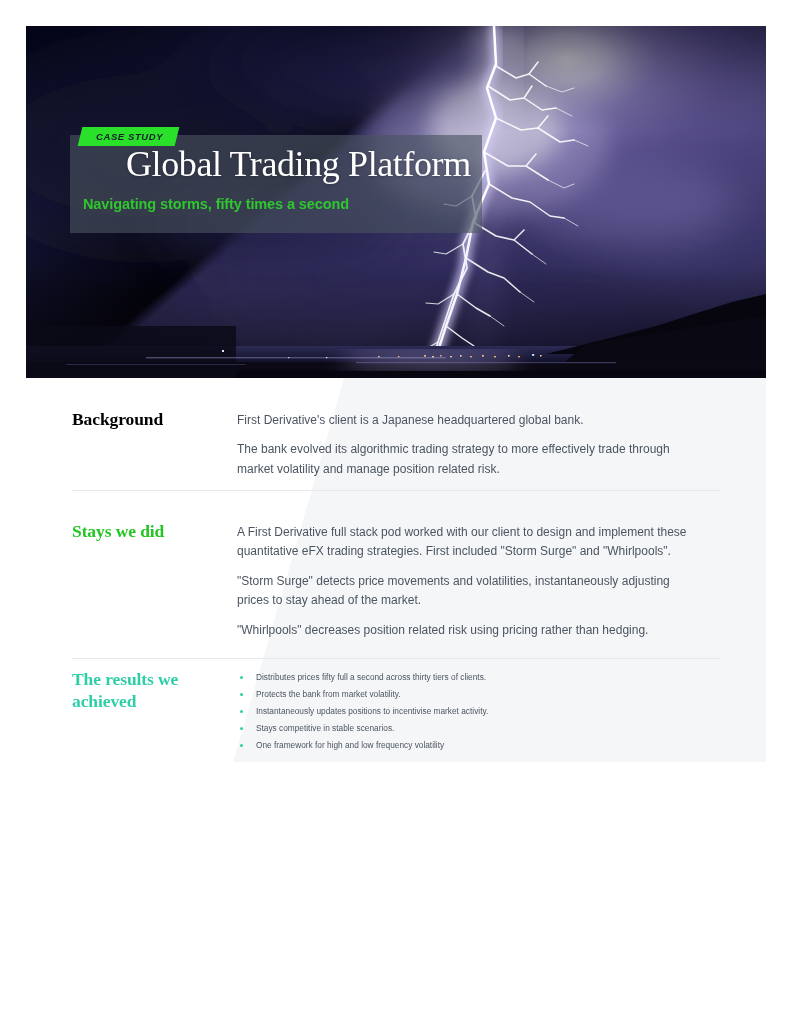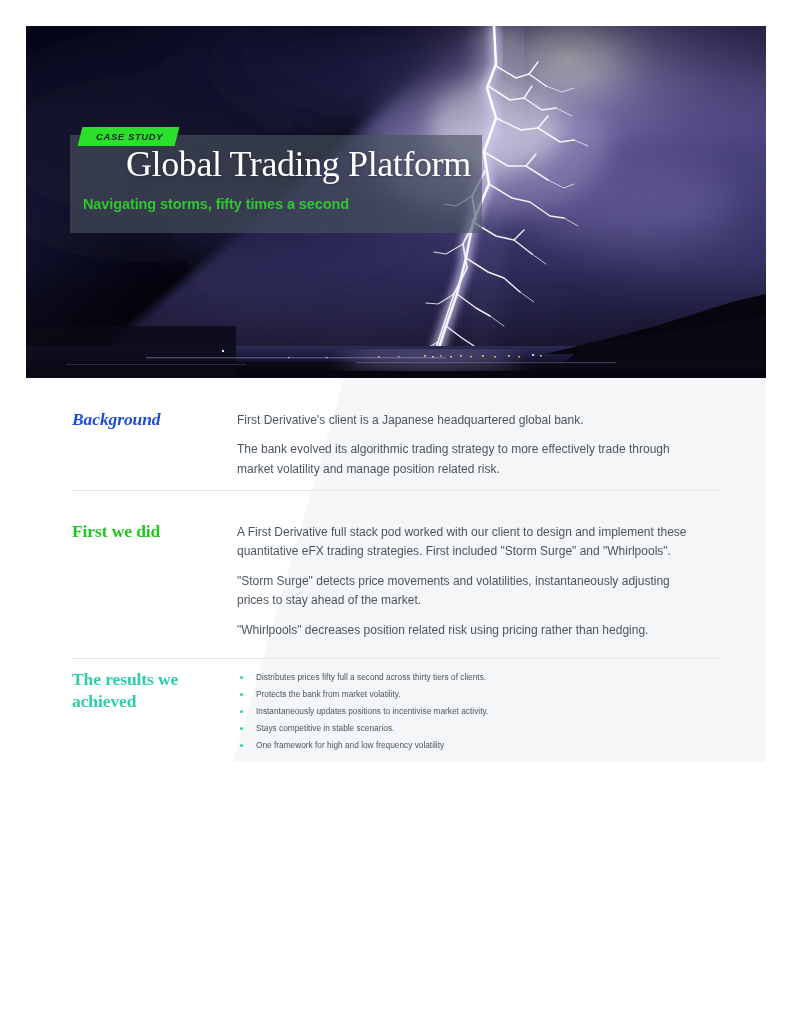--- a/index.html
+++ b/index.html
@@ -188,21 +188,21 @@
   .divider {
     position: absolute;
     left: 46px;
     width: 648px;
     height: 1px;
     background: #e6e8ec;
   }
   .div-1 { top: 112px; }
   .div-2 { top: 280px; }
 
-  .c-cyan  { color: #1d4ed8; font-style: italic; }
+  .c-cyan  { color: #000000; }
   .c-green { color: #22c522; }
   .c-teal  { color: #2ecfa8; }
 </style>
 </head>
 <body>
 
 <div class="page">
 
   <div class="card">
 
@@ -396,21 +396,21 @@
 
       <div class="section sec-background">
         <div class="sec-heading c-cyan">Background</div>
         <div class="sec-body">
           <p>First Derivative's client is a Japanese headquartered global bank.</p>
           <p>The bank evolved its algorithmic trading strategy to more effectively trade through market volatility and manage position related risk.</p>
         </div>
       </div>
 
       <div class="section sec-whatwedid">
-        <div class="sec-heading c-green">First we did</div>
+        <div class="sec-heading c-green">Stays we did</div>
         <div class="sec-body">
           <p>A First Derivative full stack pod worked with our client to design and implement these quantitative eFX trading strategies. First included "Storm Surge" and "Whirlpools".</p>
           <p>"Storm Surge" detects price movements and volatilities, instantaneously adjusting prices to stay ahead of the market.</p>
           <p>"Whirlpools" decreases position related risk using pricing rather than hedging.</p>
         </div>
       </div>
 
       <div class="section sec-results">
         <div class="sec-heading c-teal">The results we achieved</div>
         <div class="sec-body">

